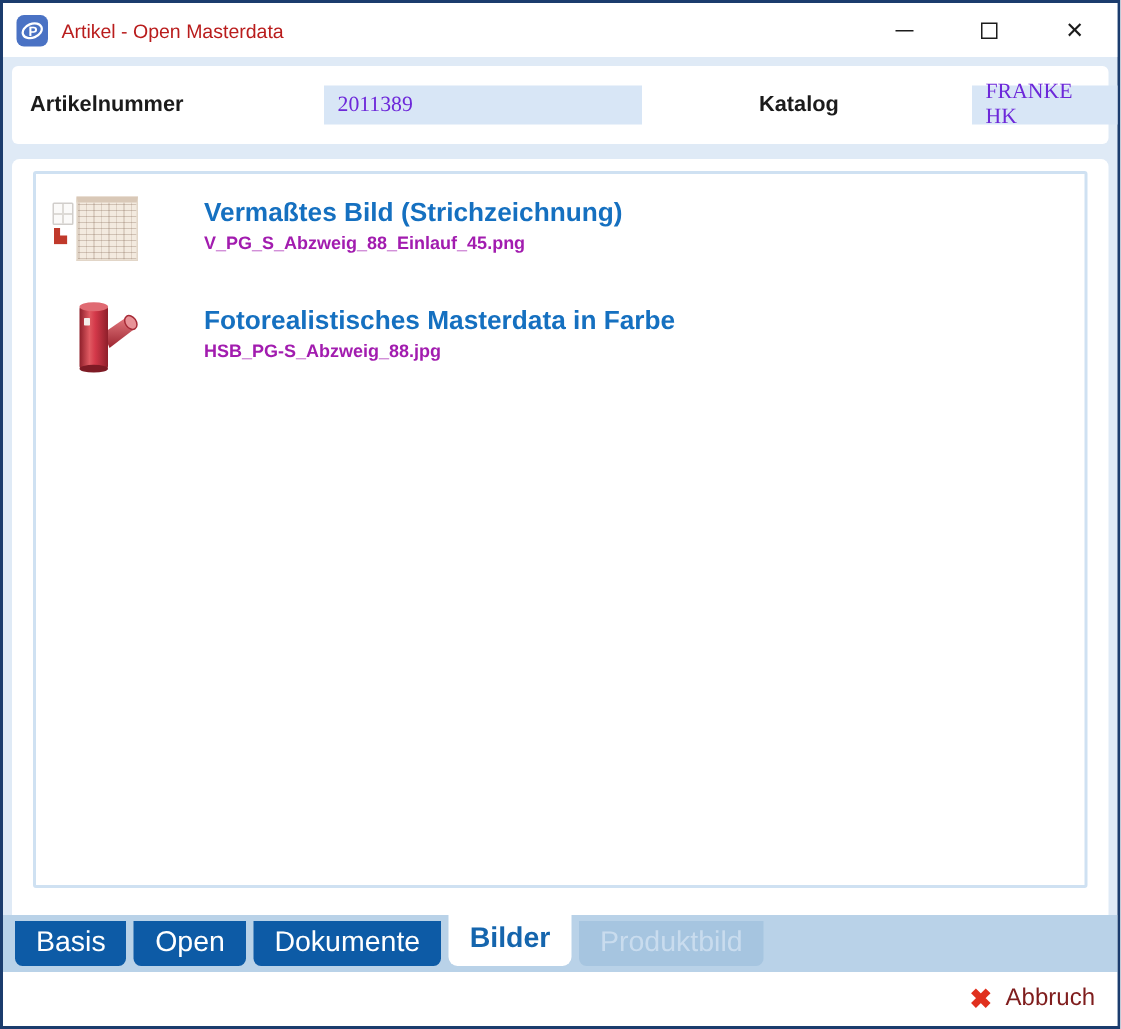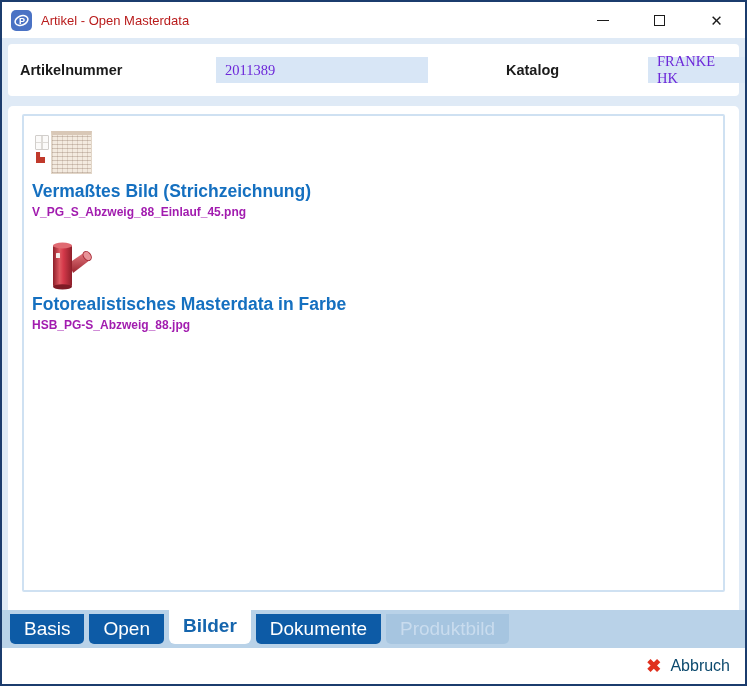--- a/index.html
+++ b/index.html
@@ -44,21 +44,21 @@
   
   .main-card {
     margin:10px 6px 0 6px; height:504px; background:#ffffff;
     border-radius:5px 5px 0 0; position:relative;
   }
   .inner-box {
     position:absolute; left:14px; right:14px; top:8px; bottom:18px;
     border:2px solid #cfe1f2; border-radius:2px;
     padding:12px 10px 0 8px; overflow:hidden;
   }
-  .entry { display:flex; align-items:flex-start; margin-bottom:22px;flex-direction:column; }
+  .entry { display:flex; align-items:flex-start; margin-bottom:22px; }
   .thumb { width:104px; flex:0 0 auto; position:relative; height:50px; cursor:pointer; }
   .entry-text { flex:1 1 auto; padding-top:2px; }
   .entry-title {
     font-size:17.5px; font-weight:700; color:#1570c0;
     line-height:22px; cursor:pointer; display:inline-block;
   }
   .entry-file { font-size:12px; font-weight:600; color:#a21caf; margin-top:3px; }
   
   .sketch {
     position:absolute; left:3px; top:7px; width:14px; height:15px;
@@ -98,21 +98,21 @@
     border-radius:0 0 6px 6px;
   }
   .tab.disabled { background:#a6c5e0; color:#c9dcee; cursor:default; }
   
   .footer {
     position:absolute; left:0; right:0; bottom:0; height:36px; background:#ffffff;
     display:flex; align-items:center; justify-content:flex-end; padding-right:15px;
   }
   .cancel { display:flex; align-items:center; cursor:pointer; }
   .cancel-x { color:#e0301e; font-size:18px; font-weight:700; line-height:1; }
-  .cancel-label { margin-left:9px; font-size:16px; color:#0c4a6e; }
+  .cancel-label { margin-left:9px; font-size:16px; color:#7f1d1d; }
 </style>
 </head>
 <body>
 
 <div class="window">
 
   <div class="titlebar">
     <span class="app-icon">
       <svg width="15" height="15" viewBox="0 0 15 15">
         <ellipse cx="7.5" cy="7.5" rx="6.6" ry="4.6" fill="none" stroke="#ffffff" stroke-width="1.5" transform="rotate(-22 7.5 7.5)"></ellipse>
@@ -183,22 +183,22 @@
           <div class="entry-file">HSB_PG-S_Abzweig_88.jpg</div>
         </div>
       </div>
 
     </div>
   </div>
 
   <div class="tab-strip">
     <span class="tab">Basis</span>
     <span class="tab">Open</span>
+    <span class="tab">Dokumente</span>
     <span class="tab active">Bilder</span>
-    <span class="tab">Dokumente</span>
     <span class="tab disabled">Produktbild</span>
   </div>
 
   <div class="footer">
     <span class="cancel">
       <span class="cancel-x">✖</span>
       <span class="cancel-label">Abbruch</span>
     </span>
   </div>
 

